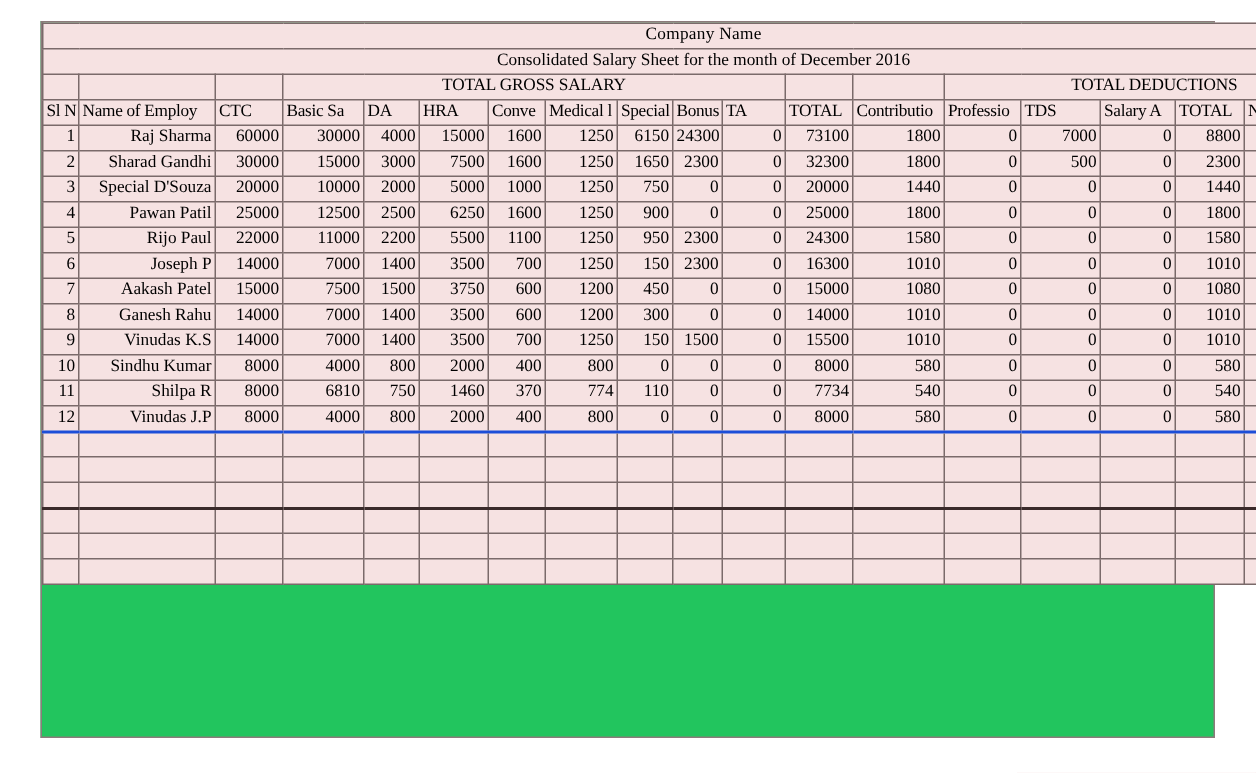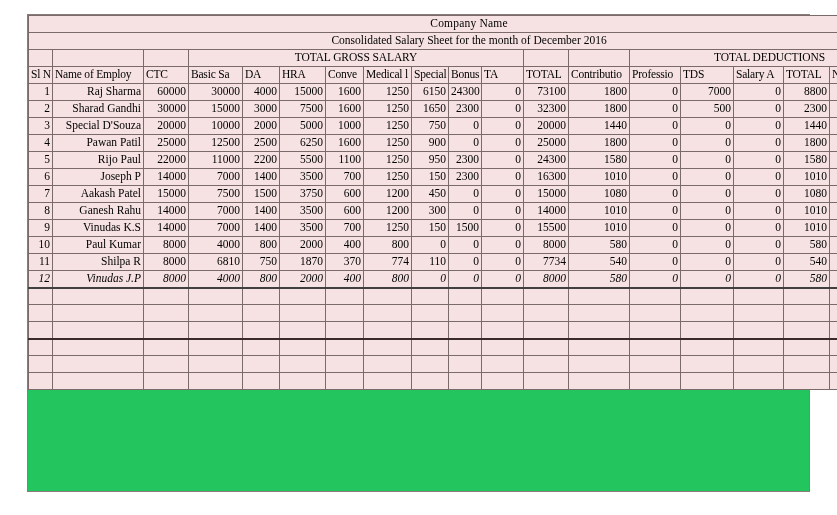--- a/index.html
+++ b/index.html
@@ -101,21 +101,21 @@
   td.cell-text {
     text-align: right;
     font-size: 12px;
     height: 18.5px;
     vertical-align: middle;
   }
   td.cell-empty {
     height: 18.5px;
   }
   
-  tr.thick-bottom > td { border-bottom: 2px solid #404040; font-style: italic; }
+  tr.thick-bottom > td { border-bottom: 2px solid #1d4ed8; }
   tr.thick-top > td { border-top: 2px solid #3a2a2a; }
   td.thick-under { border-bottom: 2px solid #3a2a2a; }
 </style>
 </head>
 <body>
 
 <div id="sheet-wrap">
   <table class="salary">
     <colgroup>
       <col style="width:24px">
@@ -354,21 +354,21 @@
           <td class="cell-num">15500</td>
           <td class="cell-num">1010</td>
           <td class="cell-num">0</td>
           <td class="cell-num">0</td>
           <td class="cell-num">0</td>
           <td class="cell-num">1010</td>
           <td class="cell-num">14490</td>
         </tr>
         <tr>
           <td class="cell-num">10</td>
-          <td class="cell-text">Paul Kumar</td>
+          <td class="cell-text">Sindhu Kumar</td>
           <td class="cell-num">8000</td>
           <td class="cell-num">4000</td>
           <td class="cell-num">800</td>
           <td class="cell-num">2000</td>
           <td class="cell-num">400</td>
           <td class="cell-num">800</td>
           <td class="cell-num">0</td>
           <td class="cell-num">0</td>
           <td class="cell-num">0</td>
           <td class="cell-num">8000</td>
@@ -378,21 +378,21 @@
           <td class="cell-num">0</td>
           <td class="cell-num">580</td>
           <td class="cell-num">7420</td>
         </tr>
         <tr>
           <td class="cell-num">11</td>
           <td class="cell-text">Shilpa R</td>
           <td class="cell-num">8000</td>
           <td class="cell-num">6810</td>
           <td class="cell-num">750</td>
-          <td class="cell-num">1870</td>
+          <td class="cell-num">1460</td>
           <td class="cell-num">370</td>
           <td class="cell-num">774</td>
           <td class="cell-num">110</td>
           <td class="cell-num">0</td>
           <td class="cell-num">0</td>
           <td class="cell-num">7734</td>
           <td class="cell-num">540</td>
           <td class="cell-num">0</td>
           <td class="cell-num">0</td>
           <td class="cell-num">0</td>

